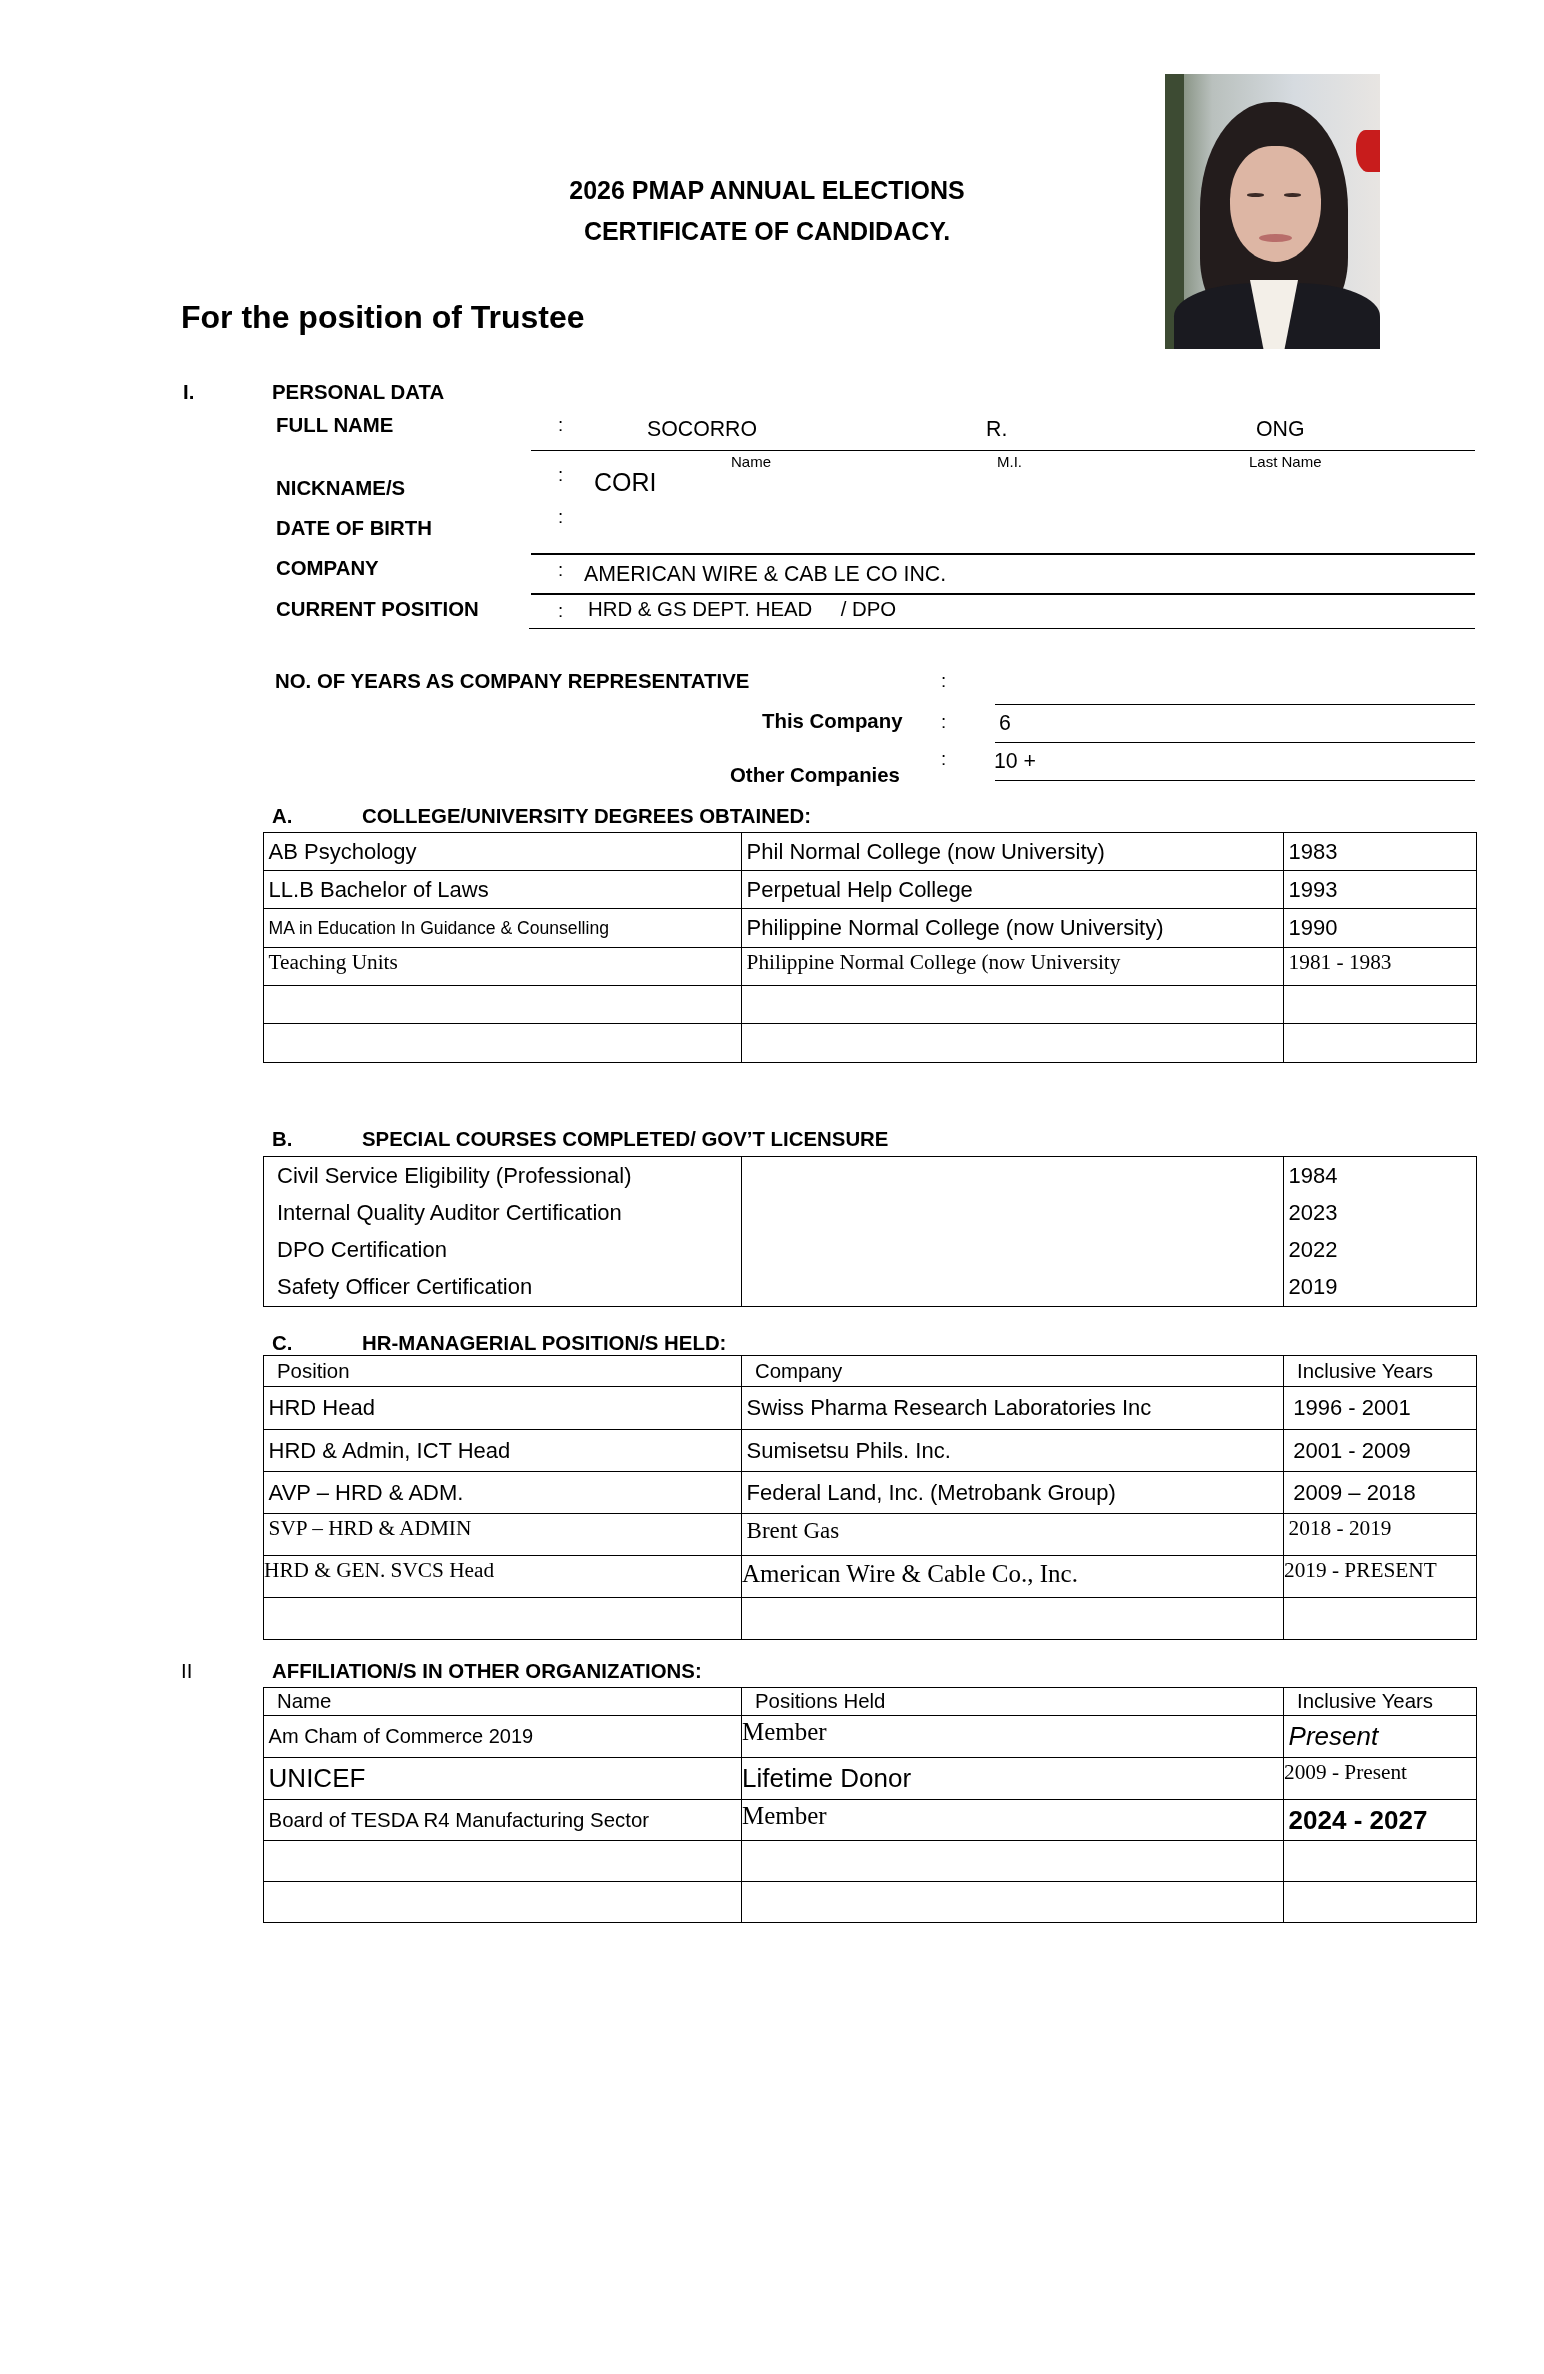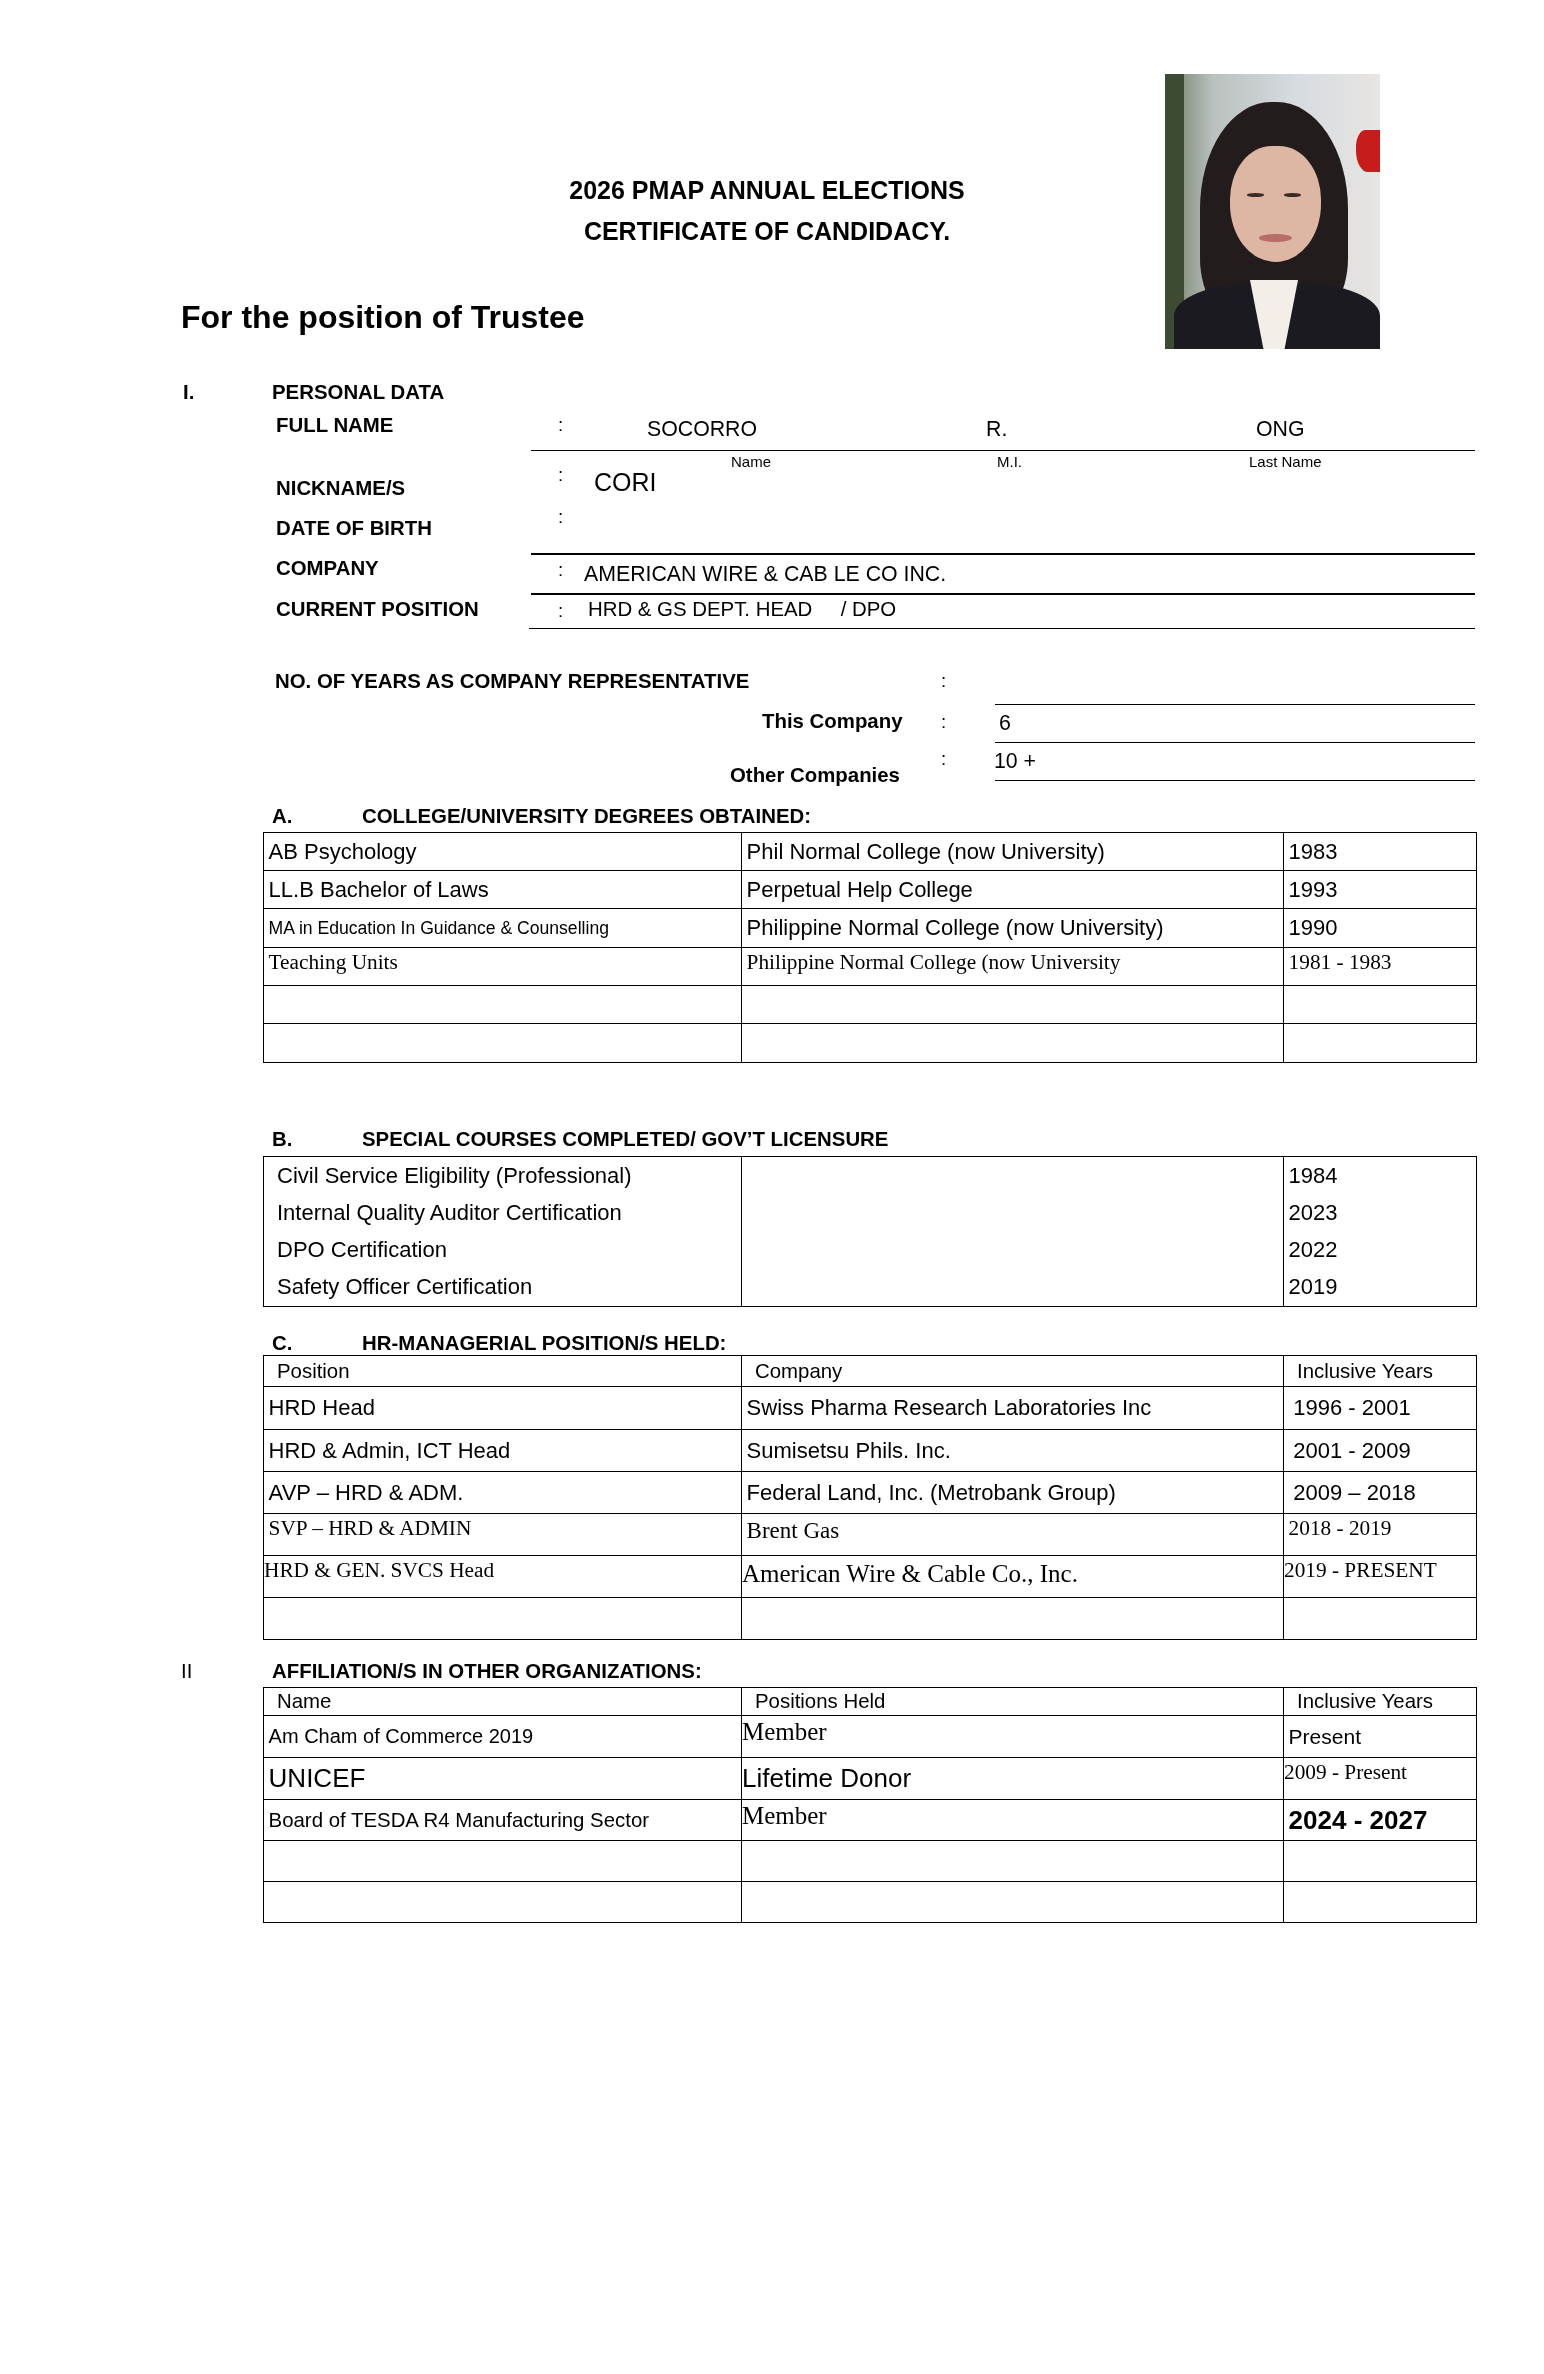--- a/index.html
+++ b/index.html
@@ -234,21 +234,21 @@
     </colgroup>
   <tbody>
       <tr style="height:28px;">
     <td class="h">Name</td>
     <td class="h">Positions Held</td>
     <td class="h">Inclusive Years</td>
   </tr>
   <tr style="height:42px;">
     <td style="font-size:20px;">Am Cham of Commerce 2019</td>
     <td class="serif-cell" style="vertical-align:top; padding:1.9px 0 0 0; font-size:25px !important;">Member</td>
-    <td style="font-size:21px;">Present</td>
+    <td style="font-size:26px;font-style:italic;">Present</td>
   </tr>
   <tr style="height:42px;">
     <td style="font-size:26px;">UNICEF</td>
     <td style="font-size:26px; padding-left:0;">Lifetime Donor</td>
     <td class="serif-cell" style="vertical-align:top; padding:1.9px 0 0 0;">2009 - Present</td>
   </tr>
   <tr style="height:41px;margin-left:8px;">
     <td style="font-size:20.4px;">Board of TESDA R4  Manufacturing Sector</td>
     <td class="serif-cell" style="vertical-align:top; padding:1.9px 0 0 0; font-size:25px !important;">Member</td>
     <td style="font-size:26px; font-weight:bold;">2024 - 2027</td>

